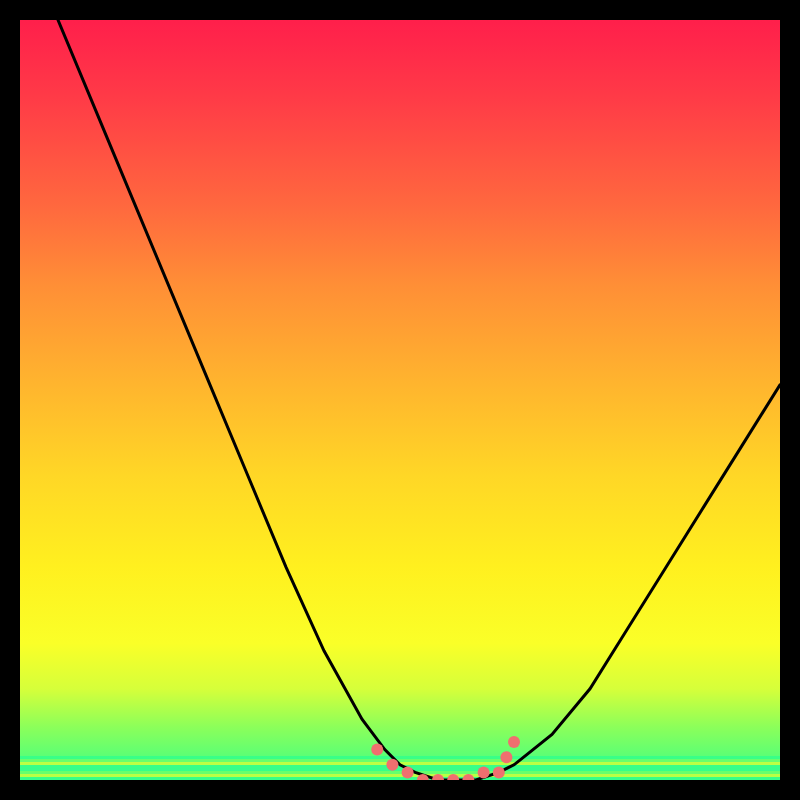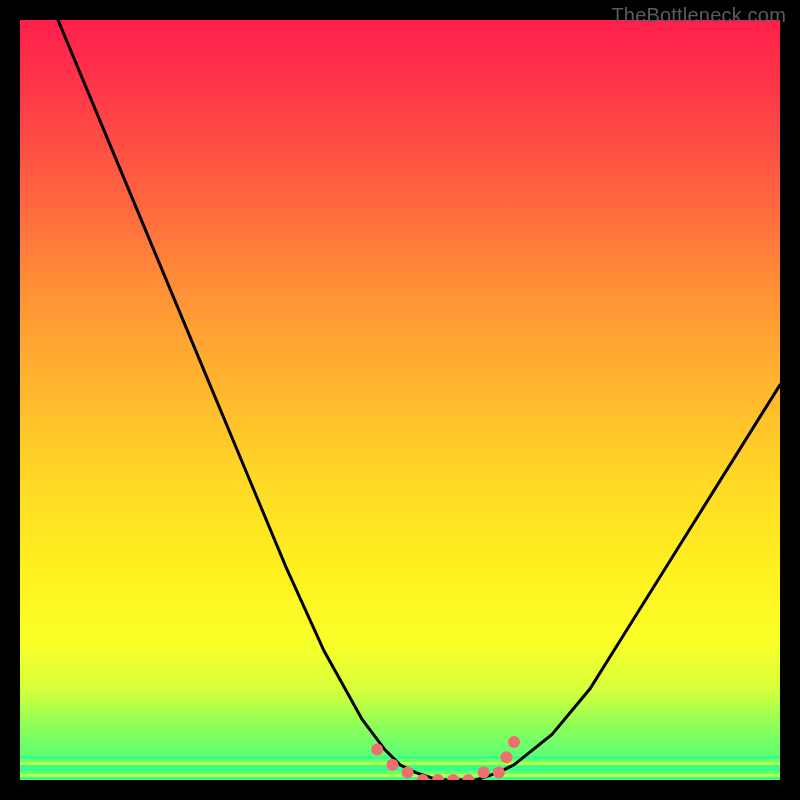--- a/index.html
+++ b/index.html
@@ -87,14 +87,13 @@
         <circle cx="418.0" cy="760.0" r="6" fill="#ef6f6f"></circle>
         <circle cx="433.2" cy="760.0" r="6" fill="#ef6f6f"></circle>
         <circle cx="448.4" cy="760.0" r="6" fill="#ef6f6f"></circle>
         <circle cx="463.6" cy="752.4" r="6" fill="#ef6f6f"></circle>
         <circle cx="478.8" cy="752.4" r="6" fill="#ef6f6f"></circle>
         <circle cx="486.4" cy="737.2" r="6" fill="#ef6f6f"></circle>
         <circle cx="494.0" cy="722.0" r="6" fill="#ef6f6f"></circle>
       </g>
   </svg>
 
-  <div class="watermark">TheBottleneck.com</div>
 </div>
 
 </body></html>

